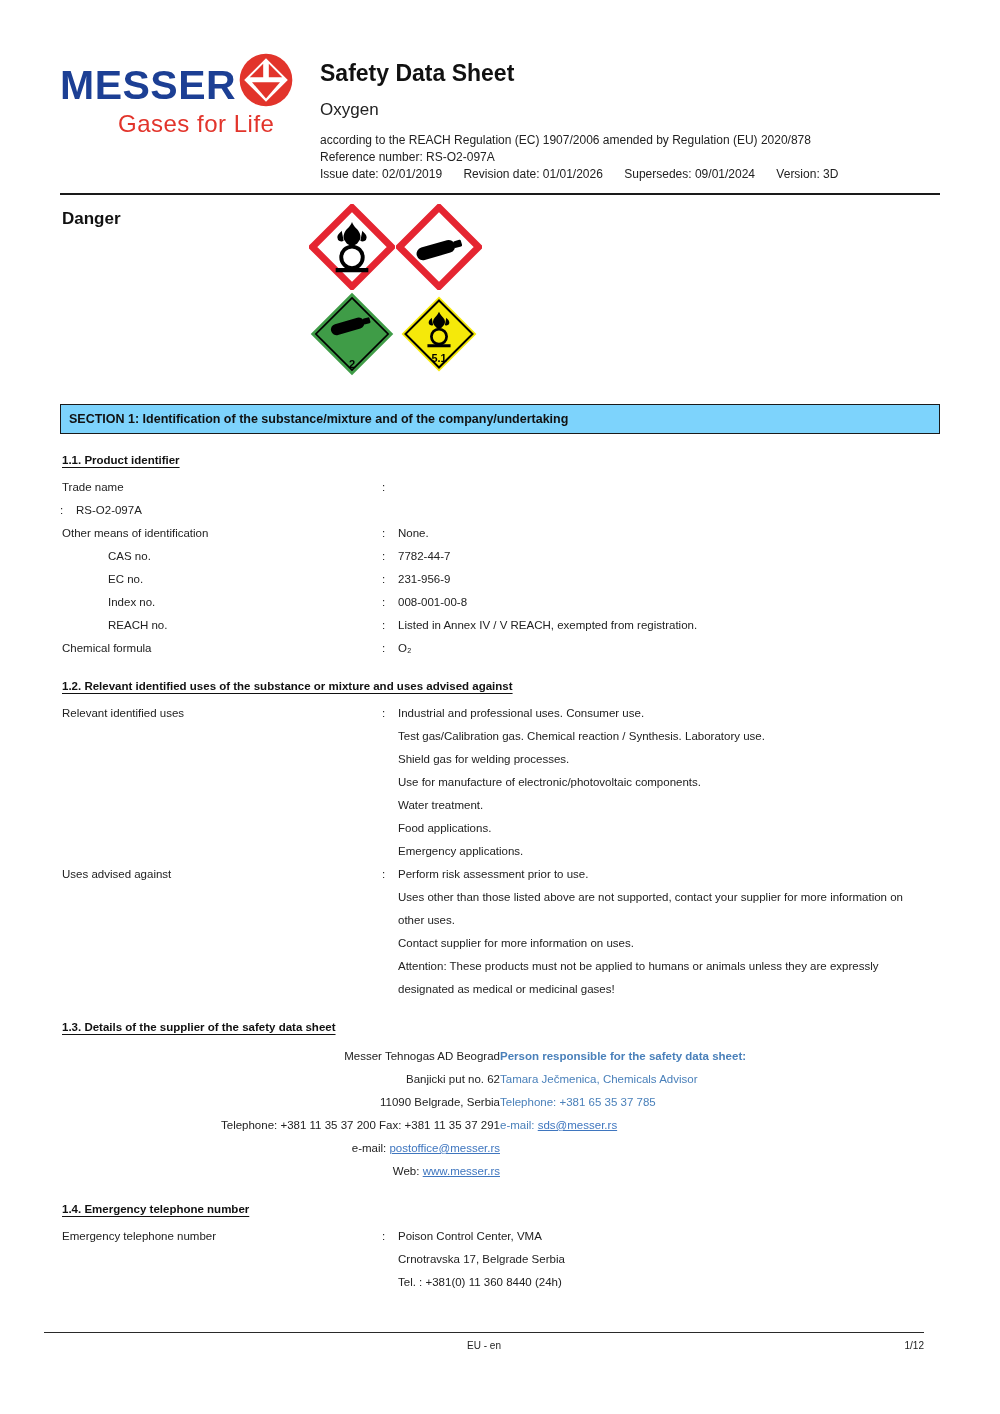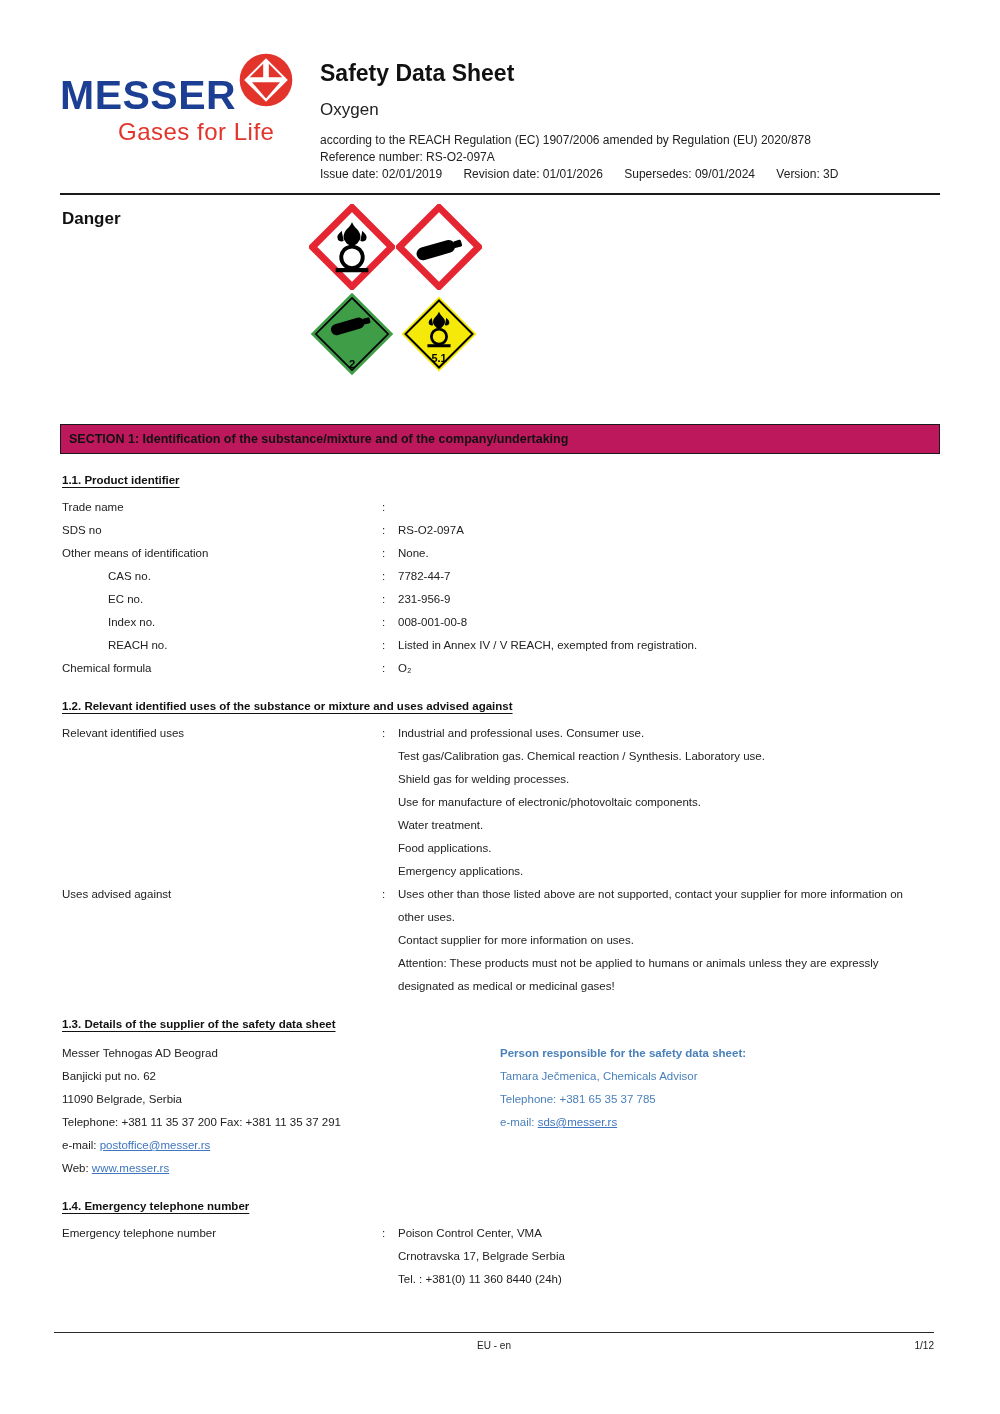--- a/index.html
+++ b/index.html
@@ -10,21 +10,21 @@
     color:#222222; font-size:11.5px;
   }
   .page { position:absolute; left:60px; top:0; width:880px; }
 
   
   .header { display:flex; padding-top:52px; }
   .logo-block { width:250px; flex:0 0 250px; position:relative; }
   .logo-row { display:flex; align-items:flex-start; }
   .logo-word {
     font-weight:800; font-size:41px; letter-spacing:0.5px;
-    color:#1c3f94; line-height:1; margin-top:23px;
+    color:#1c3f94; line-height:1; margin-top:13px;
   }
   .logo-disc { width:56px; height:56px; margin-left:2px; margin-top:0; }
   .logo-tagline {
     color:#e2342b; font-size:24px; font-weight:500;
     margin-top:2px; margin-left:58px; letter-spacing:0.5px;
   }
   .header-right { flex:1; padding-left:10px; padding-top:8px; }
   .doc-title { font-size:23px; font-weight:700; color:#111; }
   .doc-product { font-size:17px; font-weight:400; color:#222; margin-top:13px; }
   .doc-meta { margin-top:12px; font-size:12px; color:#222; line-height:17px; }
@@ -34,21 +34,21 @@
   
   .hazard-block { position:relative; height:185px; margin-top:8px; }
   .signal-word { position:absolute; left:2px; top:6px; font-size:17px; font-weight:700; color:#111; }
   .picto-grid { position:absolute; left:248px; top:0; width:174px; }
   .picto-row { display:flex; }
   .picto-cell { width:87px; height:87px; display:flex; align-items:center; justify-content:center; }
   .picto-cell svg { display:block; }
 
   
   .section-bar {
-    margin-top:36px; border:1.5px solid #1a1a1a; background:#be185d;
+    margin-top:16px; border:1.5px solid #1a1a1a; background:#7dd3fc;
     font-size:12.5px; font-weight:700; color:#111;
     padding:7px 8px 7px 8px;
   }
 
   .sub-heading {
     margin-top:20px; margin-left:2px;
     font-size:11.5px; font-weight:700; color:#111;
     text-decoration:underline; text-underline-offset:3px;
   }
 
@@ -56,31 +56,31 @@
   .rows { margin-top:10px; }
   .row { display:flex; line-height:23px; }
   .row .label { width:322px; flex:0 0 322px; padding-left:2px; }
   .row.indent .label { padding-left:48px; }
   .row .colon { width:16px; flex:0 0 16px; text-align:left; }
   .row .value { flex:1; max-width:505px; }
   .row .value .vline { line-height:23px; }
 
   
   .supplier-cols { display:flex; margin-top:12px; }
-  .supplier-left { width:440px; flex:0 0 440px; }
+  .supplier-left { width:440px; flex:0 0 440px;text-align:right; }
   .supplier-left div { line-height:23px; padding-left:2px; }
   .supplier-right { flex:1; }
   .supplier-right div { line-height:23px; }
   .resp-heading { color:#4a80ba; font-weight:700; }
   .resp-text { color:#4a80ba; }
   a.link, .link { color:#3f76bf; text-decoration:underline; cursor:pointer; }
 
   
   .footer {
-    position:absolute; left:54px; top:1332px; width:880px;
+    position:absolute; left:44px; top:1332px; width:880px;
     border-top:1.5px solid #2a2a2a; padding-top:7px;
     font-size:10px; color:#222; text-align:center;
   }
   .footer .page-num { position:absolute; right:0; top:7px; }
 </style>
 </head>
 <body>
 
 <div class="page">
 
@@ -171,21 +171,20 @@
 
   <div class="section-bar">SECTION 1: Identification of the substance/mixture and of the company/undertaking</div>
 
   <div class="sub-heading">1.1. Product identifier</div>
   <div class="rows">
     <div class="row">
       <span class="label">Trade name</span>
       <span class="colon">:</span>
     </div>
     <div class="row">
-      <span class="label">SDS no</span>
       <span class="colon">:</span>
       <span class="value">RS-O2-097A</span>
     </div>
     <div class="row">
       <span class="label">Other means of identification</span>
       <span class="colon">:</span>
       <span class="value">None.</span>
     </div>
     <div class="row indent">
       <span class="label">CAS no.</span>
@@ -226,20 +225,21 @@
         <div class="vline">Use for manufacture of electronic/photovoltaic components.</div>
         <div class="vline">Water treatment.</div>
         <div class="vline">Food applications.</div>
         <div class="vline">Emergency applications.</div>
       </span>
     </div>
     <div class="row">
       <span class="label">Uses advised against</span>
       <span class="colon">:</span>
       <span class="value">
+        <div class="vline">Perform risk assessment prior to use.</div>
         <div class="vline">Uses other than those listed above are not supported, contact your supplier for more information on other uses.</div>
         <div class="vline">Contact supplier for more information on uses.</div>
         <div class="vline">Attention: These products must not be applied to humans or animals unless they are expressly designated as medical or medicinal gases!</div>
       </span>
     </div>
   </div>
 
   <div class="sub-heading">1.3. Details of the supplier of the safety data sheet</div>
   <div class="supplier-cols">
     <div class="supplier-left">

